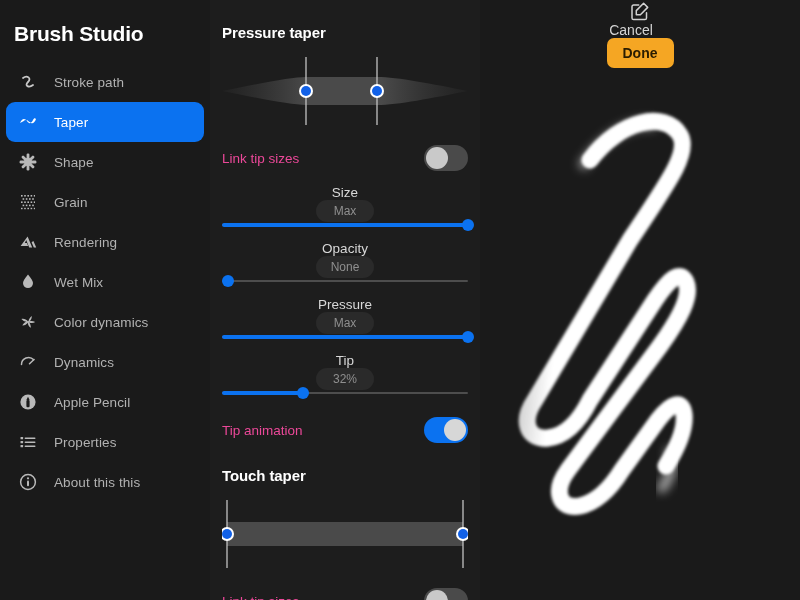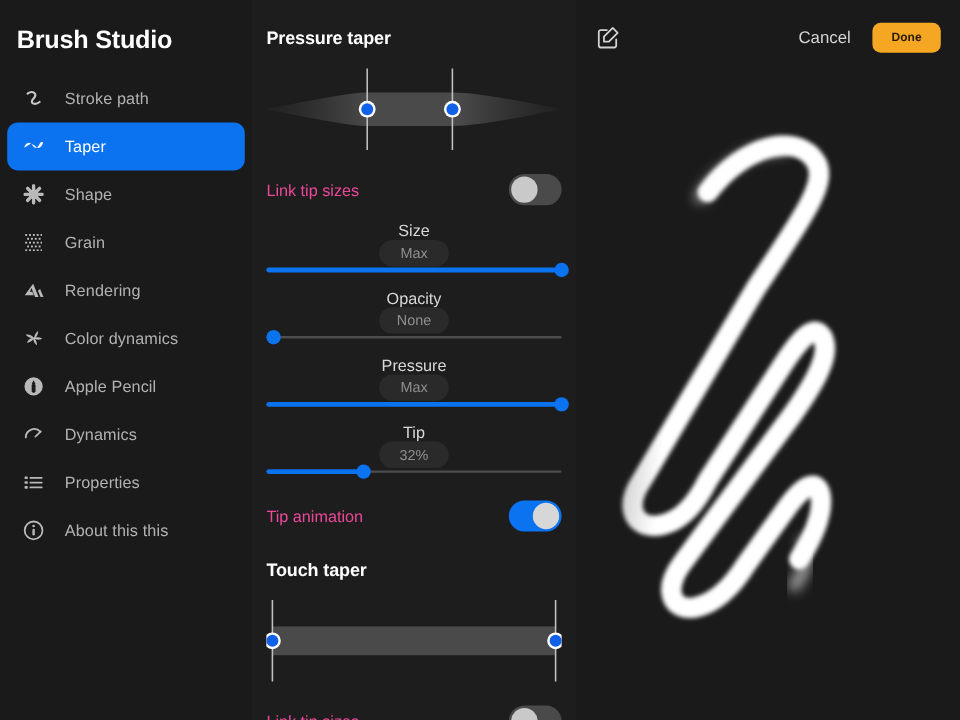--- a/index.html
+++ b/index.html
@@ -166,32 +166,33 @@
     background:#1a1a1a;
     position:relative;
   }
   .preview-header {
     position:absolute;
     top:0; left:0; right:0;
     height:62px;
     display:flex;
     align-items:center;
     padding:0 16px;
+    flex-direction:column;
   }
   .edit-icon { width:22px; height:22px; }
   .header-spacer { flex:1 1 auto; }
   .cancel-btn {
     color:#d4d4d4;
     font-size:14px;
     margin-right:18px;
   }
   .done-btn {
     background:#f5a623;
     color:#2a1c00;
-    font-size:10px;
+    font-size:14px;
     font-weight:bold;
     border-radius:7px;
     padding:7px 16px;
   }
   .stroke-wrap {
     position:absolute;
     top:0; left:0; width:320px; height:600px;
   }
   .stroke-wrap svg { display:block; }
 </style>
@@ -278,49 +279,57 @@
       <div class="nav-item">
         <span class="nav-icon">
           <svg viewBox="0 0 20 20" width="20" height="20" fill="#b9b9b9">
             <path d="M9.6 4.5l4.6 11h-3l-3-7.6-1.3 3.2h2l1.2 2.9H2.6z"></path>
             <path d="M15.4 8.9l2.8 6.6h-2.4l-2.2-5.3z"></path>
           </svg>
         </span>
         <span class="nav-label">Rendering</span>
       </div>
 
+      <div class="nav-item">
+        <span class="nav-icon">
+          <svg viewBox="0 0 20 20" width="20" height="20" fill="#b9b9b9">
+            <path d="M10 2.4c3.2 3.8 5 6.4 5 8.7a5 5 0 0 1-10 0c0-2.3 1.8-4.9 5-8.7z"></path>
+          </svg>
+        </span>
+        <span class="nav-label">Wet Mix</span>
+      </div>
 
       <div class="nav-item">
         <span class="nav-icon">
           <svg viewBox="0 0 20 20" width="20" height="20" fill="#b9b9b9">
             <path d="M10 9.2c-1.6-1.9-4.4-3-6.6-2.2 1.3 1.6 3.3 2.6 5 2.7-1.7.6-3.4 2.1-4 3.9 2.1.2 4.3-1.2 5.3-2.8.2 2 1.4 4.2 3.2 5-.1-2-.7-4.1-1.7-5.3 1.9.9 4.4.8 6-.4-1.8-1-4-1.3-5.5-.8 1.3-1.3 2.2-3.5 2.1-5.4-1.6 1-2.9 3.1-3.2 4.8z"></path>
           </svg>
         </span>
         <span class="nav-label">Color dynamics</span>
+      </div>
+
+      <div class="nav-item">
+        <span class="nav-icon">
+          <svg viewBox="0 0 20 20" width="20" height="20" fill="none" stroke="#b9b9b9" stroke-width="1.5">
+            <path d="M3.5 12.5a7 7 0 0 1 12.2-4.7" stroke-linecap="round"></path>
+            <path d="M16 7.5l-4.5 4.3" stroke-linecap="round"></path>
+          </svg>
+        </span>
+        <span class="nav-label">Dynamics</span>
       </div>
 
       <div class="nav-item">
         <span class="nav-icon">
           <svg viewBox="0 0 20 20" width="20" height="20">
             <circle cx="10" cy="10" r="7.6" fill="#b9b9b9"></circle>
             <path d="M10 4.8l1.6 3.1h-3.2z" fill="#1a1a1a"></path>
             <rect x="8.4" y="7.9" width="3.2" height="7.3" rx="1.2" fill="#1a1a1a"></rect>
           </svg>
         </span>
         <span class="nav-label">Apple Pencil</span>
-      </div>
-
-      <div class="nav-item">
-        <span class="nav-icon">
-          <svg viewBox="0 0 20 20" width="20" height="20" fill="none" stroke="#b9b9b9" stroke-width="1.5">
-            <path d="M3.5 12.5a7 7 0 0 1 12.2-4.7" stroke-linecap="round"></path>
-            <path d="M16 7.5l-4.5 4.3" stroke-linecap="round"></path>
-          </svg>
-        </span>
-        <span class="nav-label">Dynamics</span>
       </div>
 
       <div class="nav-item">
         <span class="nav-icon">
           <svg viewBox="0 0 20 20" width="20" height="20" fill="#b9b9b9">
             <rect x="2.5" y="5" width="2.6" height="2.2" rx="0.5"></rect>
             <rect x="6.6" y="5.4" width="10.9" height="1.5" rx="0.7"></rect>
             <rect x="2.5" y="9" width="2.6" height="2.2" rx="0.5"></rect>
             <rect x="6.6" y="9.4" width="10.9" height="1.5" rx="0.7"></rect>
             <rect x="2.5" y="13" width="2.6" height="2.2" rx="0.5"></rect>

